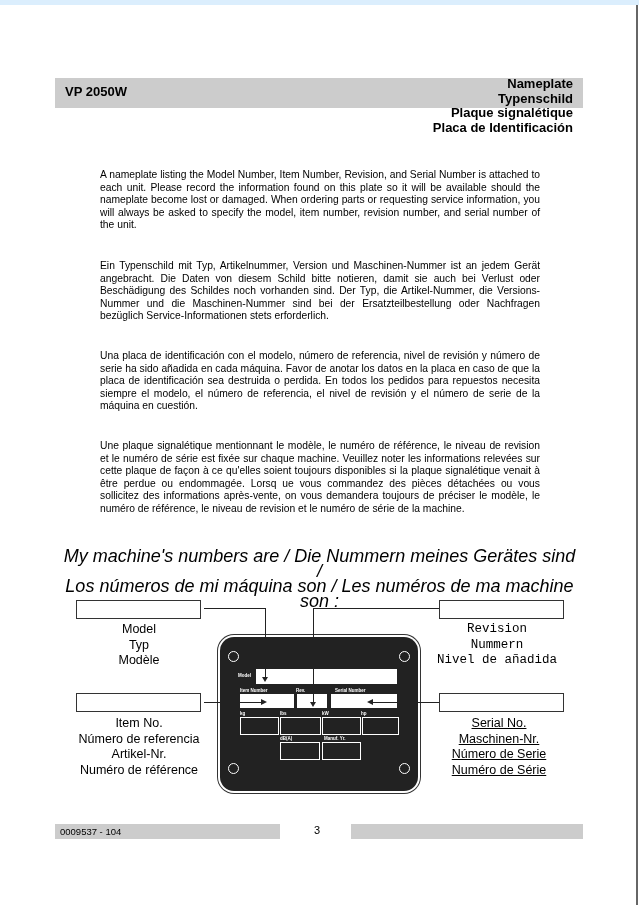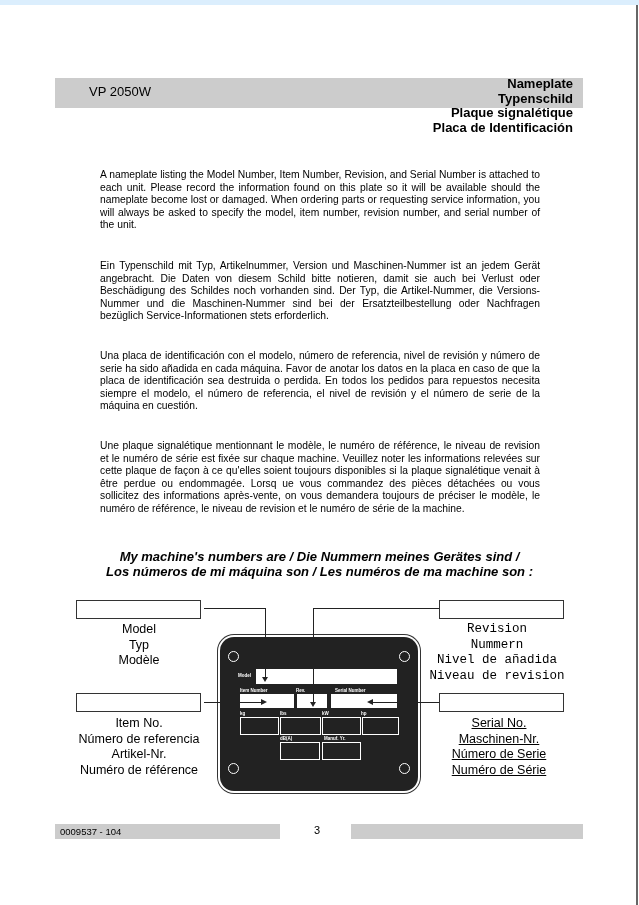--- a/index.html
+++ b/index.html
@@ -1,24 +1,24 @@
 <!DOCTYPE html>
 <html><head>
 <meta charset="utf-8">
 <style>
   html, body { margin:0; padding:0; }
   body { width:639px; height:905px; background:#ffffff; position:relative; overflow:hidden;
          font-family:"Liberation Sans", sans-serif; color:#000; }
   .topbar { position:absolute; left:0; top:0; width:639px; height:5px; background:#dbeefd; }
   .rightedge { position:absolute; left:636px; top:5px; width:2px; height:900px; background:#666; }
   .hdr { position:absolute; left:55px; top:78px; width:528px; height:30px; background:#cccccc; }
-  .hdr-model { position:absolute; left:65px; top:84px; font-size:13px; font-weight:normal;margin-left:24px; }
+  .hdr-model { position:absolute; left:65px; top:84px; font-size:13px; font-weight:bold; }
   .hdr-titles { position:absolute; right:66px; top:77px; text-align:right; font-size:13px; font-weight:bold; line-height:14.5px; }
   .para { position:absolute; left:100px; width:440px; font-size:10.3px; line-height:12.5px; text-align:justify; }
-  .caption { position:absolute; left:60px; width:519px; top:549px; text-align:center; font-size:13px; font-weight:bold; font-style:italic; line-height:15px; }
+  .caption { position:absolute; left:60px; width:519px; top:549px; text-align:center; font-size:18px; font-weight:normal; font-style:italic; line-height:15px; }
   .field { position:absolute; width:123px; height:17px; border:1px solid #333; background:#fff; }
   .lbl { position:absolute; width:150px; text-align:center; font-size:12.5px; line-height:15.5px; }
   .line { position:absolute; background:#222; }
   .plate { position:absolute; left:220px; top:637px; width:198px; height:154px; background:#222; border-radius:14px;
            box-shadow: 0 0 0 2px #fff, 0 0 0 3px #333; }
   .hole { position:absolute; width:9px; height:9px; border:1px solid #fff; border-radius:50%; }
   .pbox { position:absolute; border:1px solid #fff; }
   .pfill { position:absolute; background:#fff; }
   .plab { position:absolute; color:#fff; font-size:4.5px; font-weight:bold; }
   .footbar { position:absolute; top:824px; height:15px; background:#cccccc; }
@@ -65,21 +65,20 @@
   <div>Número de referencia</div>
   <div>Artikel-Nr.</div>
   <div>Numéro de référence</div>
 </div>
 
 <div class="field" style="left:439px; top:600px;"></div>
 <div class="lbl" style="left:422px; top:622px;font-family:Liberation Mono, monospace;">
   <div>Revision</div>
   <div>Nummern</div>
   <div>Nivel de añadida</div>
-  <div>Niveau de revision</div>
 </div>
 
 <div class="field" style="left:439px; top:693px;"></div>
 <div class="lbl" style="left:424px; top:716px;text-decoration:underline;">
   <div>Serial No.</div>
   <div>Maschinen-Nr.</div>
   <div>Número de Serie</div>
   <div>Numéro de Série</div>
 </div>
 

